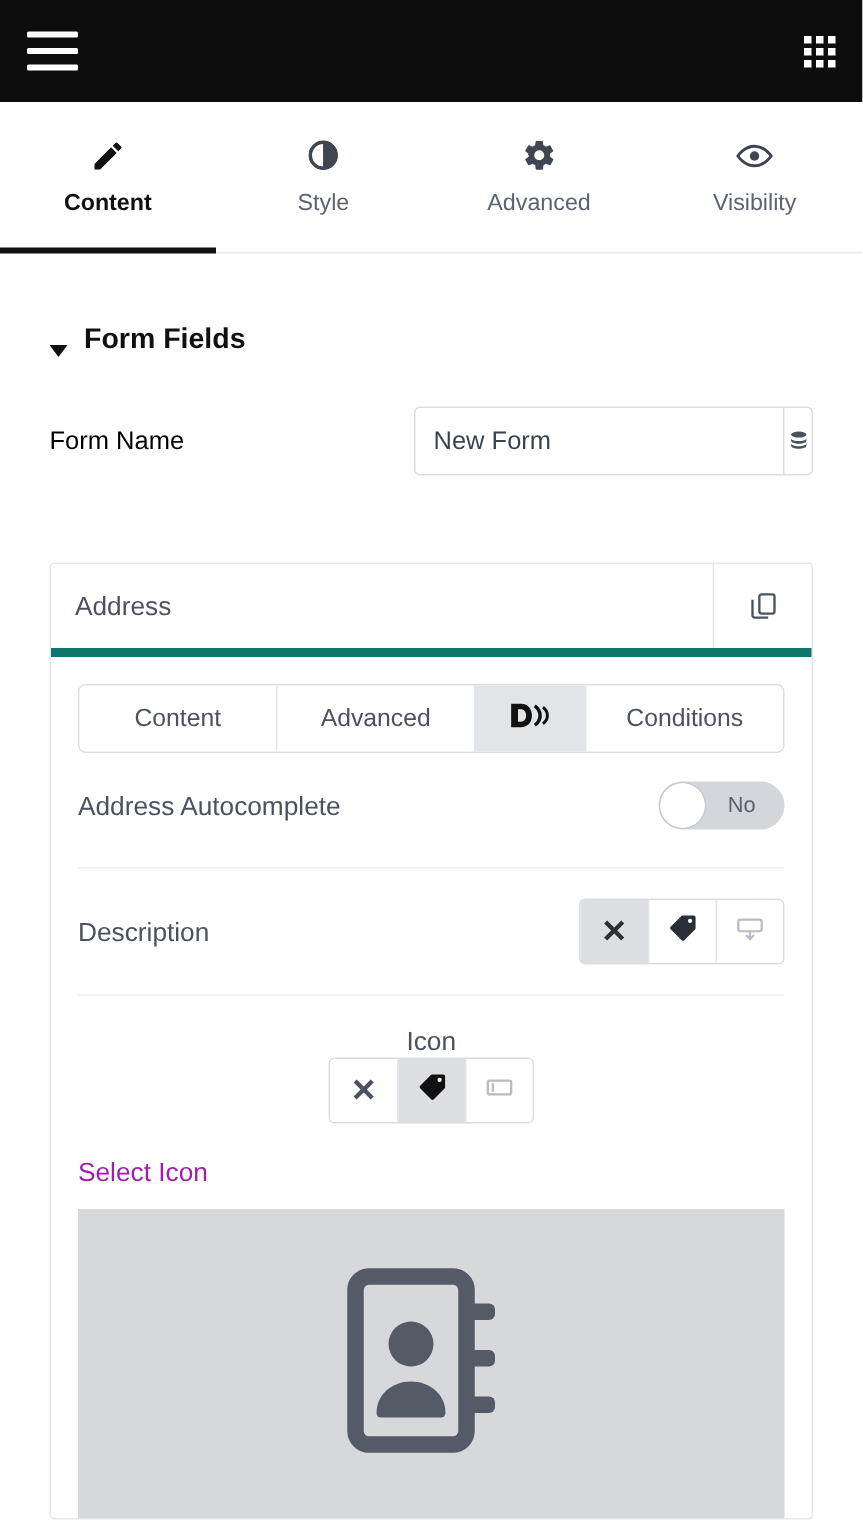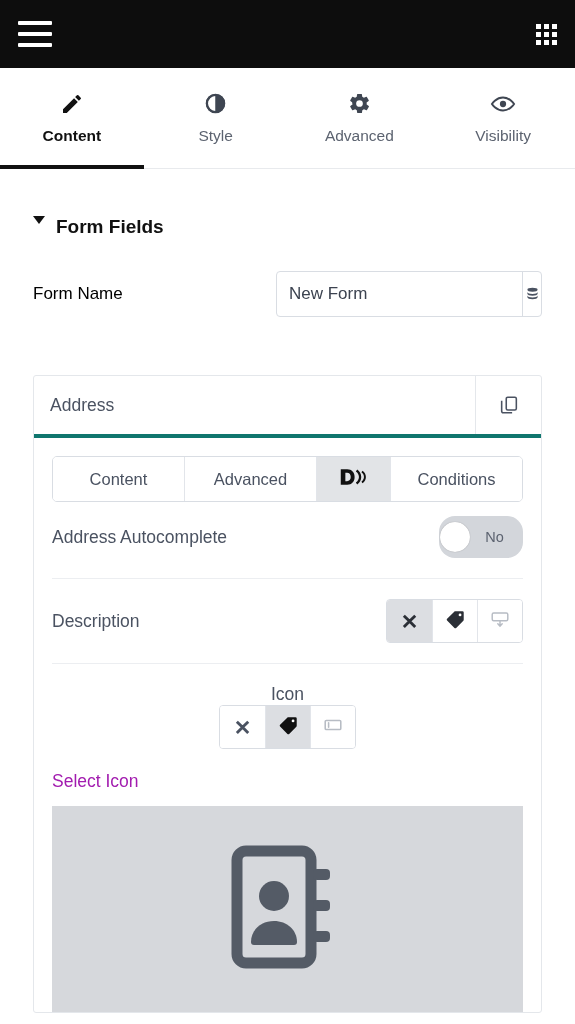--- a/index.html
+++ b/index.html
@@ -28,52 +28,52 @@
   .tab { flex:1; display:flex; flex-direction:column; align-items:center; justify-content:center; gap:11px; cursor:pointer; position:relative;}
   .tab .ticon { height:24px; display:flex; align-items:center; justify-content:center; color:#3f4652; }
   .tab .tlabel { font-size:15.5px; color:#5c6370; }
   .tab.active .tlabel { color:#111; font-weight:700; }
   .tab.active .ticon { color:#111; }
   .tab.active::after {
     content:""; position:absolute; left:0; right:0; bottom:-1px; height:4px; background:#111;
   }
 
   
-  .section-head { display:flex; align-items:flex-start; gap:11px; padding: 47px 0 0 33px; }
+  .section-head { display:flex; align-items:flex-end; gap:11px; padding: 47px 0 0 33px; }
   .caret { width:0;height:0;border-left:6px solid transparent;border-right:6px solid transparent;border-top:8px solid #111; cursor:pointer;}
   .section-title { font-size:19px; font-weight:700; color:#111; }
 
   .row-formname { display:flex; align-items:center; padding: 33px 33px 0 33px; }
   .row-formname .lbl { font-size:17px; color:#000000; flex:1; }
   .field-group { display:flex; width:266px; height:46px; border:1px solid #d9dde3; border-radius:4px; overflow:hidden; background:#fff;}
   .field-group input {
     flex:1; border:none; outline:none; padding:0 12px; font-size:17px; color:#3c4350;
     font-family:"Liberation Sans", sans-serif; background:transparent;
   }
   .field-btn { width:46px; border-left:1px solid #d9dde3; display:flex; align-items:center; justify-content:center; cursor:pointer; color:#4a5261;}
 
   
   .card { margin: 58px 33px 0 33px; border:1px solid #e4e7eb; border-radius:3px; background:#fff; }
-  .card-head { display:flex; height:62px; border-bottom:4px solid #0f766e; align-items:stretch;}
+  .card-head { display:flex; height:62px; border-bottom:6px solid #0f766e; align-items:stretch;}
   .card-head .name { flex:1; display:flex; align-items:center; padding-left:16px; font-size:17.5px; color:#4a5261;}
   .card-head .act { width:66px; border-left:1px solid #e4e7eb; display:flex; align-items:center; justify-content:center; cursor:pointer; color:#4a5261;}
   .card-body { padding: 18px 18px 0 18px; }
 
   
   .seg { display:flex; border:1px solid #d9dde3; border-radius:5px; overflow:hidden; height:46px; }
   .seg .s { flex:1; display:flex; align-items:center; justify-content:center; font-size:16.5px; color:#4a5261;
             border-left:1px solid #e2e5ea; background:#fff; cursor:pointer; }
   .seg .s:first-child { border-left:none; }
   .seg .s.sel { background:#e2e4e7; }
   .seg .s.narrow { flex:0 0 74px; }
 
   .opt-row { display:flex; align-items:center; min-height:56px; padding-top:14px;}
   .opt-row .olbl { flex:1; font-size:17.5px; color:#4a5261; }
 
-  .toggle { width:84px; height:42px; border-radius:16px; background:#d3d6db; display:flex; align-items:center; cursor:pointer; position:relative;}
+  .toggle { width:84px; height:32px; border-radius:16px; background:#d3d6db; display:flex; align-items:center; cursor:pointer; position:relative;}
   .toggle .knob { width:30px; height:30px; border-radius:50%; background:#fff; margin-left:1px; box-shadow:0 0 1px rgba(0,0,0,.35);}
   .toggle .tv { flex:1; text-align:center; font-size:14.5px; color:#5c6370; padding-right:4px;}
 
   .divider { height:1px; background:#eceef1; margin: 20px 18px 0 18px; }
 
   .btn3 { display:flex; border:1px solid #d9dde3; border-radius:4px; overflow:hidden; height:44px; }
   .btn3 .b { width:45px; display:flex; align-items:center; justify-content:center; background:#fff; border-left:1px solid #e2e5ea; cursor:pointer; color:#3f4652;}
   .btn3 .b:first-child { border-left:none; }
   .btn3 .b.sel { background:#dcdee2; }
 

